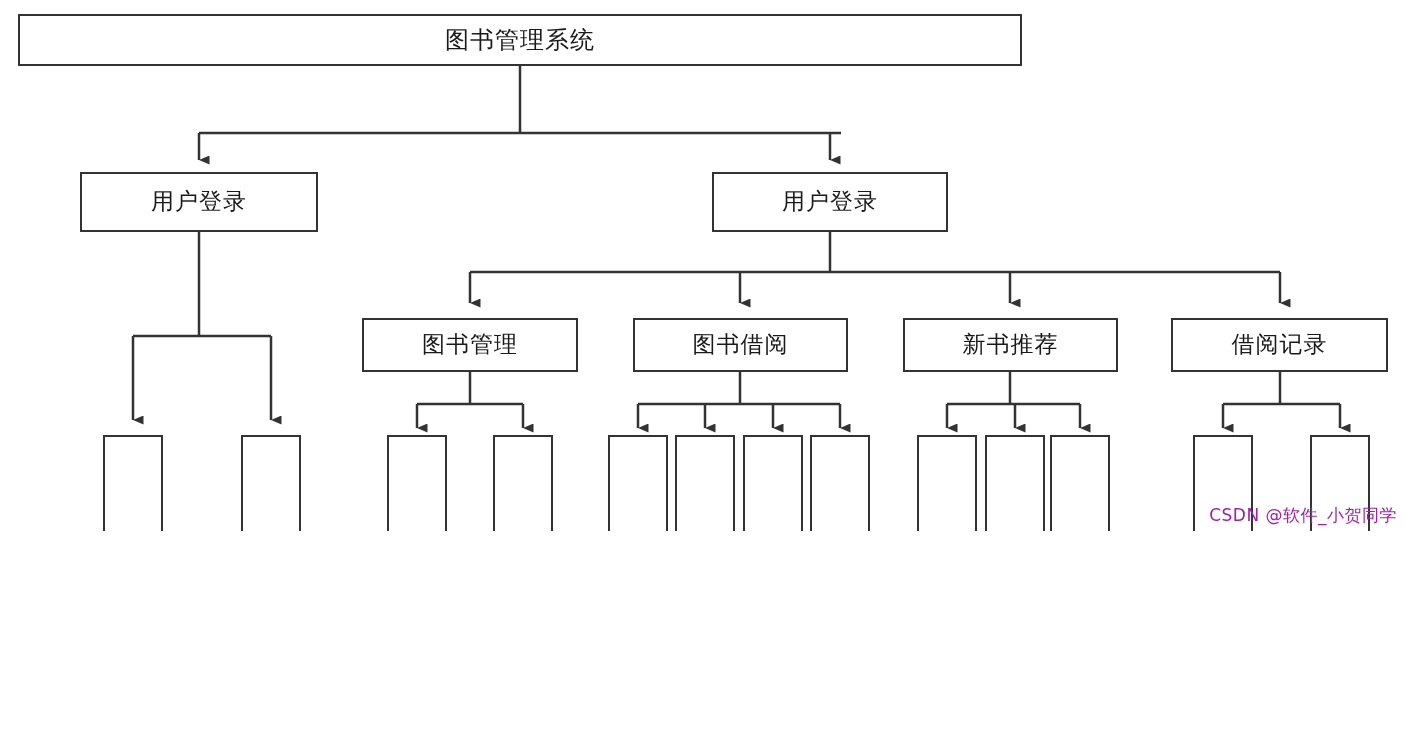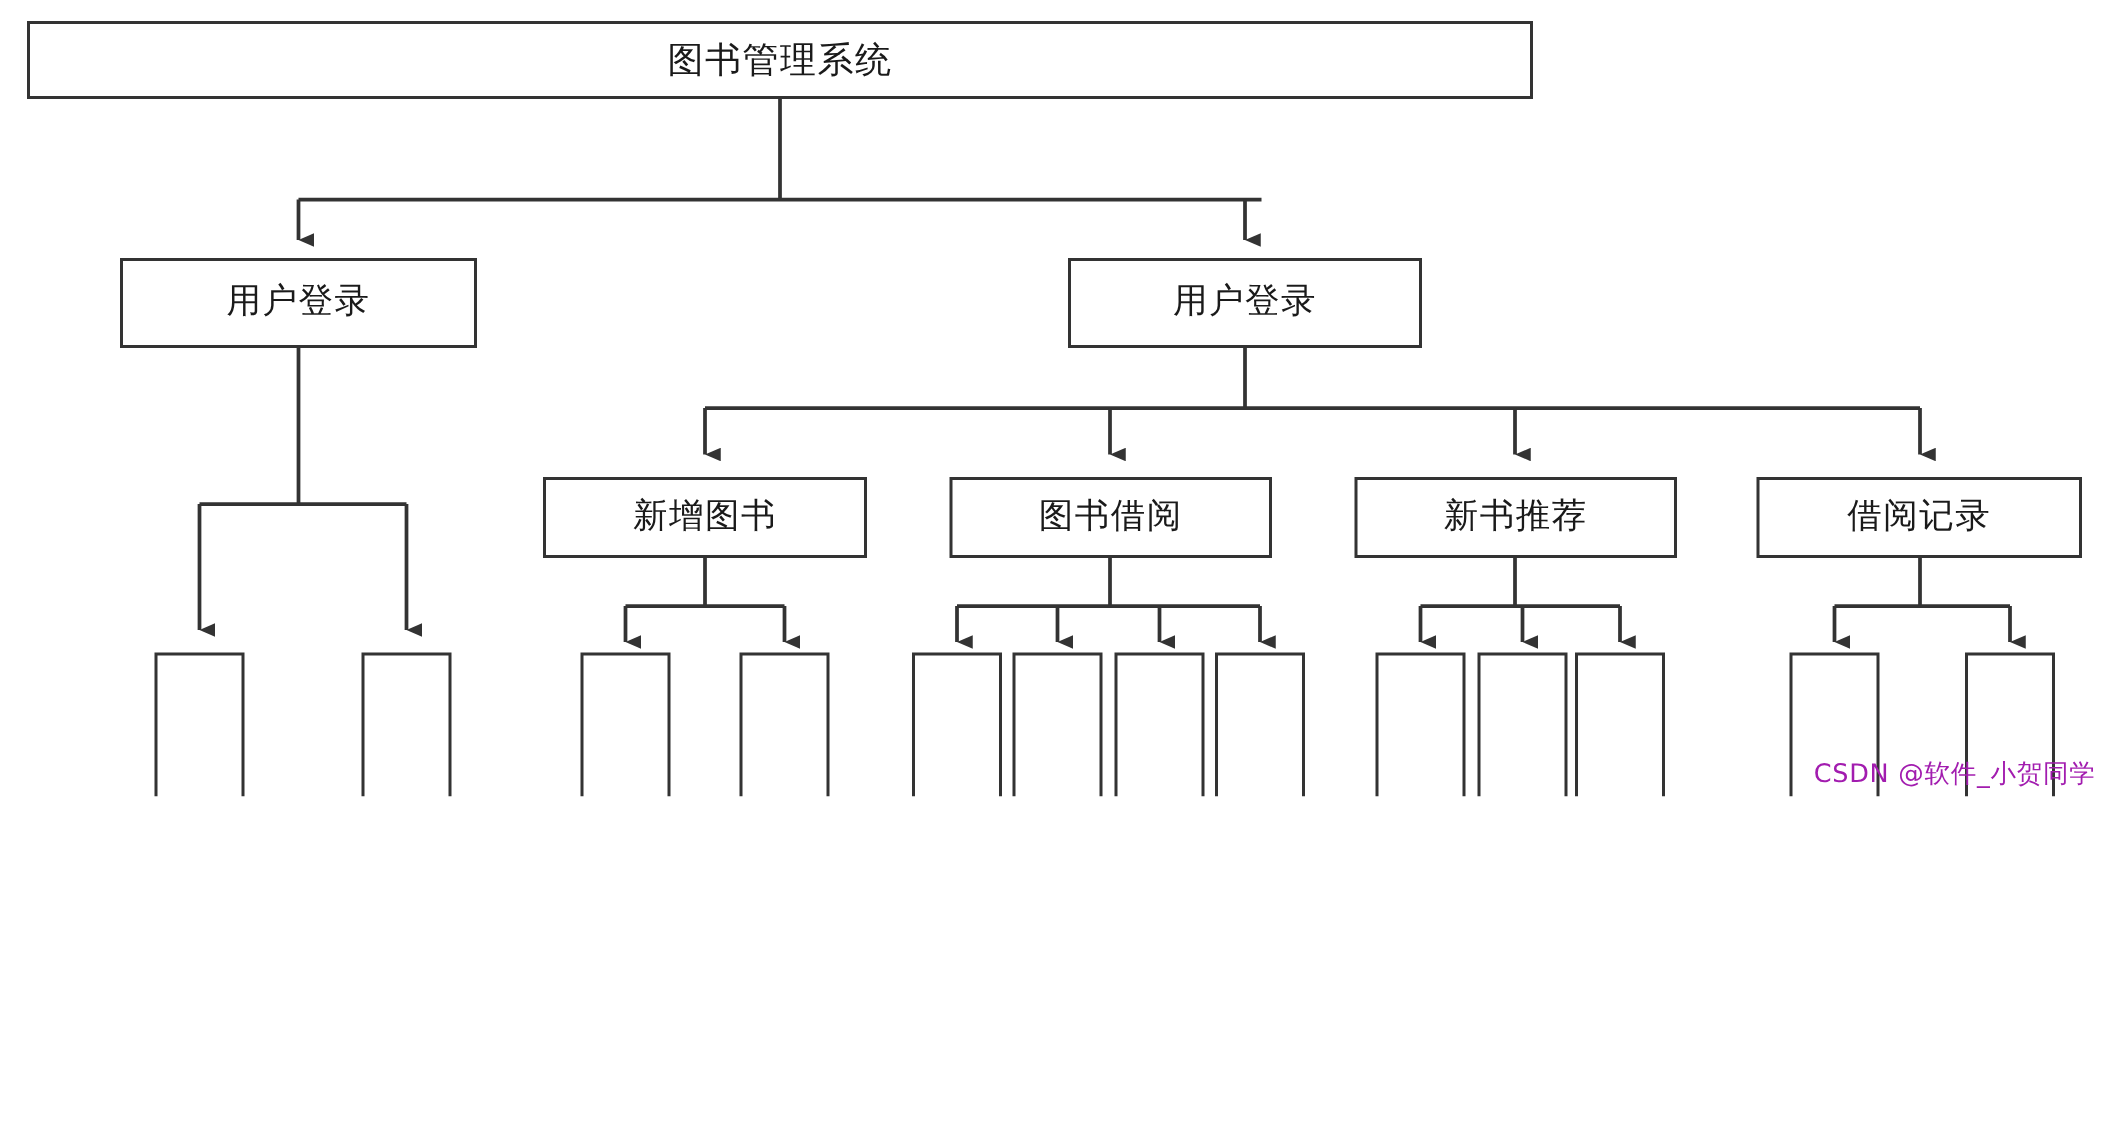--- a/index.html
+++ b/index.html
@@ -127,21 +127,21 @@
   </div>
 
   <div class="node node-h" style="left:80px; top:172px; width:238px; height:60px;">
     <span>用户登录</span>
   </div>
   <div class="node node-h" style="left:712px; top:172px; width:236px; height:60px;">
     <span>用户登录</span>
   </div>
 
   <div class="node node-h" style="left:362px; top:318px; width:216px; height:54px;">
-    <span>新增图书</span>
+    <span>图书管理</span>
   </div>
   <div class="node node-h" style="left:633px; top:318px; width:215px; height:54px;">
     <span>图书借阅</span>
   </div>
   <div class="node node-h" style="left:903px; top:318px; width:215px; height:54px;">
     <span>新书推荐</span>
   </div>
   <div class="node node-h" style="left:1171px; top:318px; width:217px; height:54px;">
     <span>借阅记录</span>
   </div>

